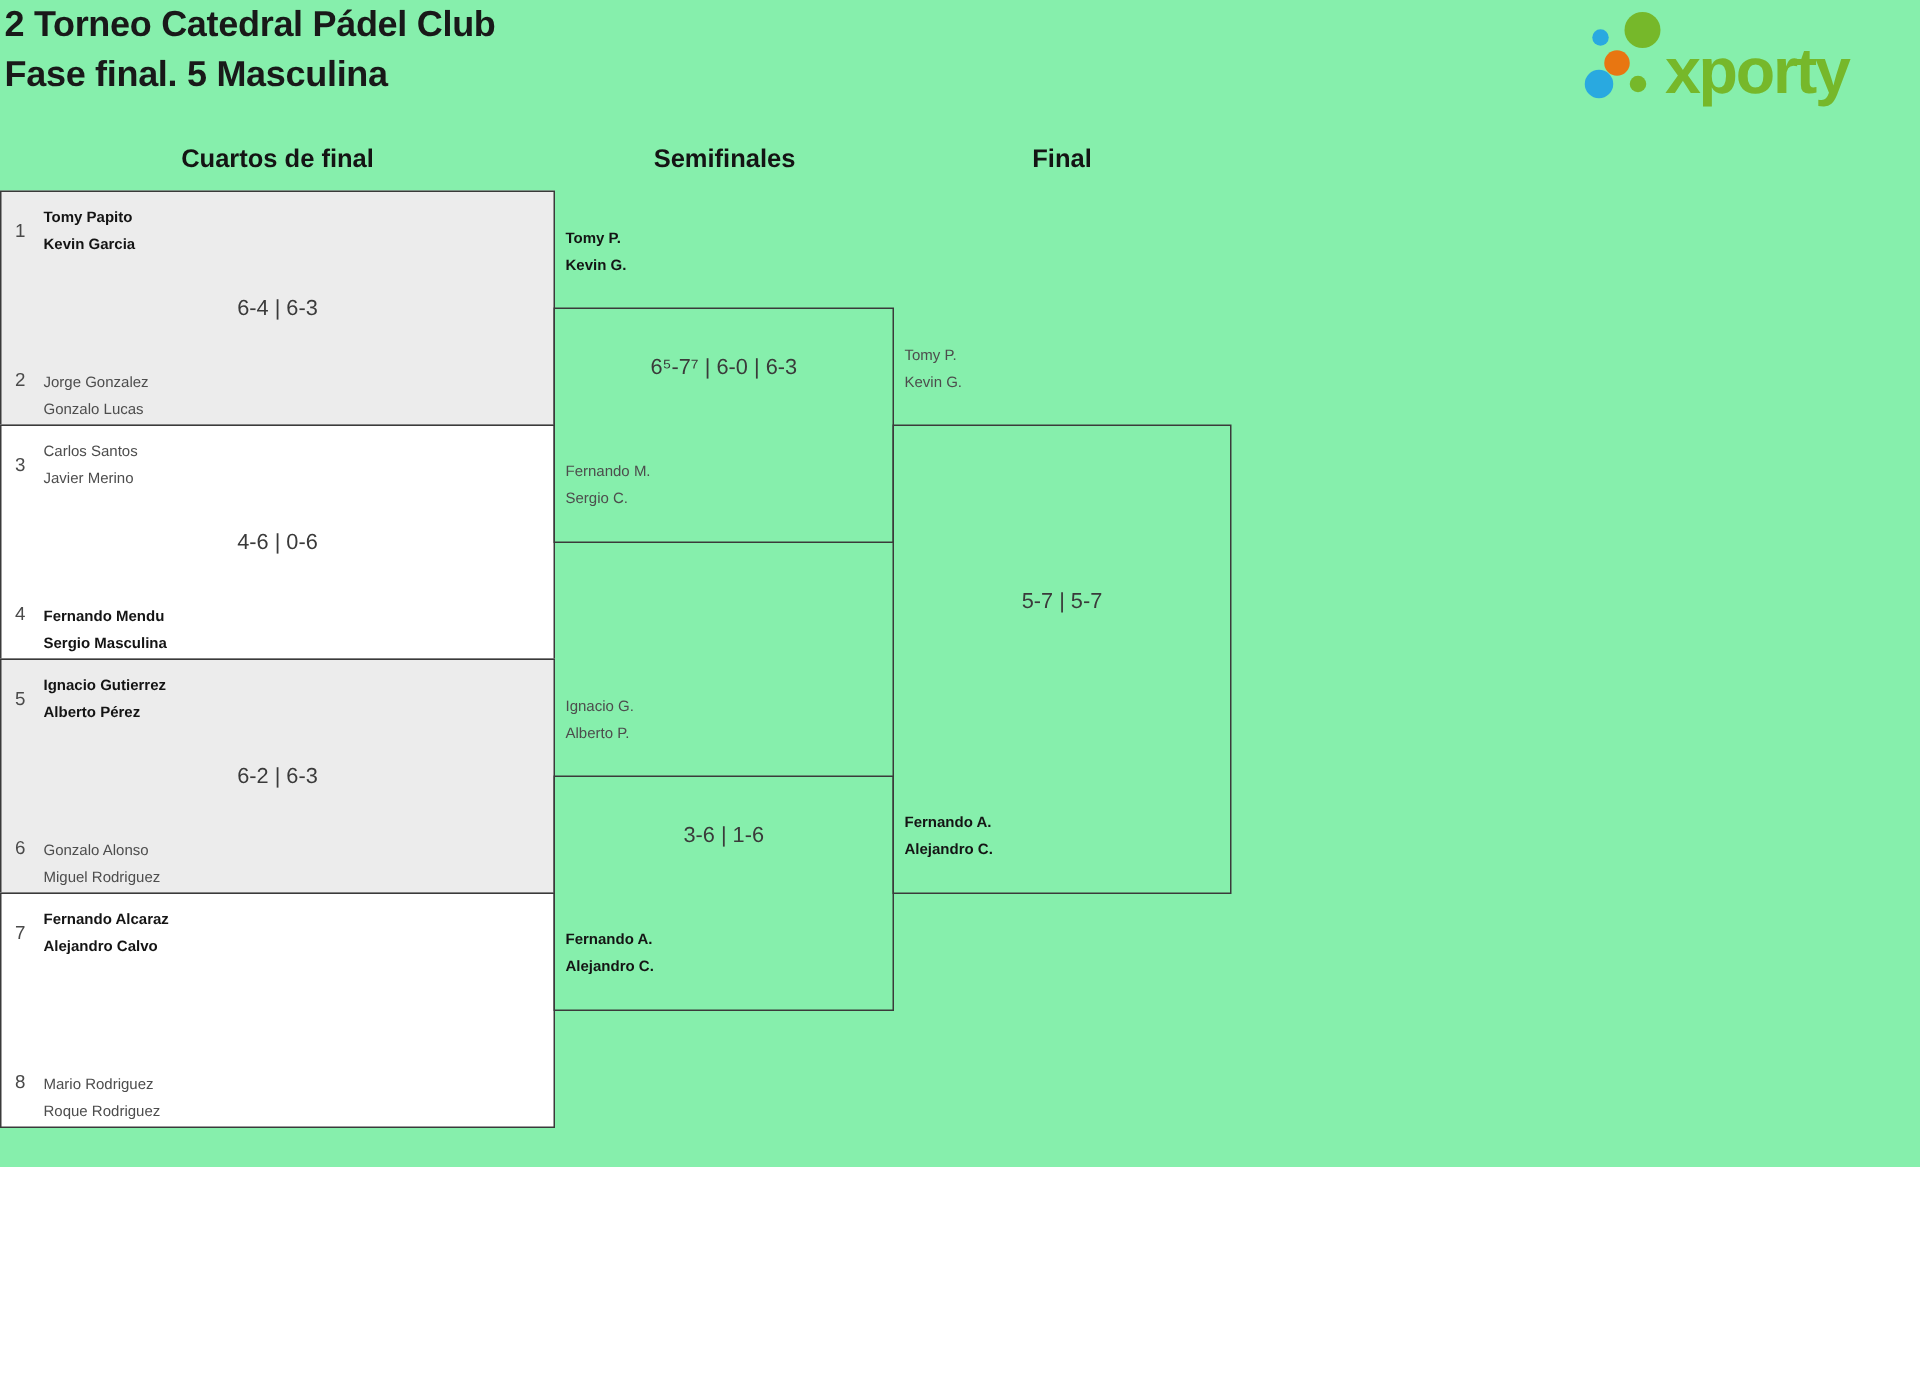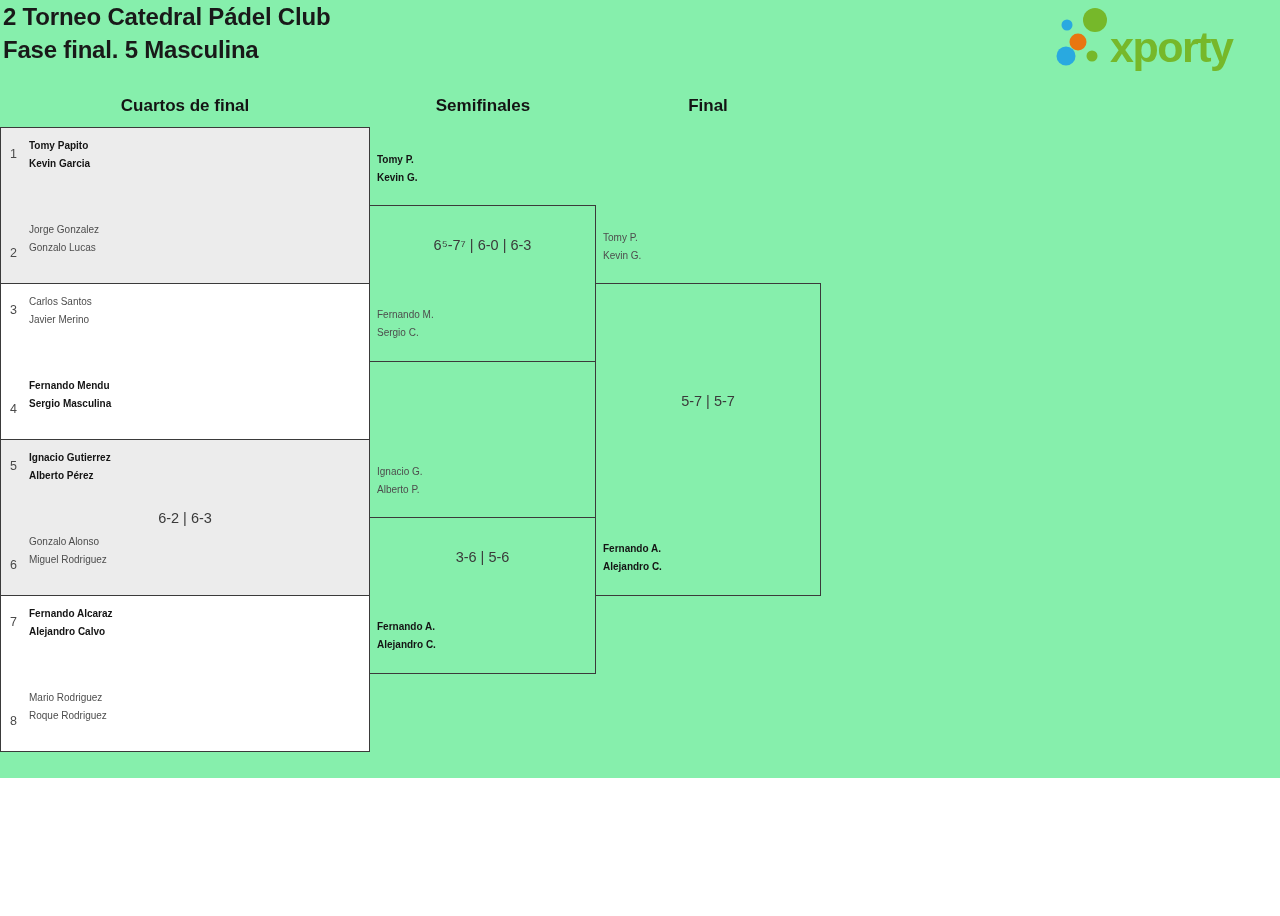--- a/index.html
+++ b/index.html
@@ -33,21 +33,21 @@
     font-size:12.5px;color:#4a4a4a;
   }
   .seed.top{top:9px;}
   .seed.bottom{bottom:11px;}
   .team{
     position:absolute;left:28px;font-size:10px;line-height:17.5px;
     color:#4d4d4d;white-space:nowrap;
   }
   .team.winner{font-weight:700;color:#141414;}
   .qf .team.top{top:9px;}
-  .qf .team.bottom{bottom:27px;}
+  .qf .team.bottom{bottom:1px;}
   .team.above{left:7px;bottom:calc(100% + 20px);}
   .team.inside{left:7px;bottom:20px;}
   .score{
     position:absolute;left:0;width:100%;text-align:center;
     font-size:14.5px;color:#3a3a3a;
   }
   .qf .score{top:70px;}
   .sf .score{top:31px;}
   .final-box .score{top:109px;}
 </style>
@@ -77,33 +77,35 @@
   <div class="round-header rh-qf">Cuartos de final</div>
   <div class="round-header rh-sf">Semifinales</div>
   <div class="round-header rh-f">Final</div>
 
   <div class="box qf qf1 shaded">
     <div class="seed top">1</div>
     <div class="team top winner">
       <div>Tomy Papito</div>
       <div>Kevin Garcia</div>
     </div>
+    <div class="score">6-4 | 6-3</div>
     <div class="seed bottom">2</div>
     <div class="team bottom">
       <div>Jorge Gonzalez</div>
       <div>Gonzalo Lucas</div>
     </div>
   </div>
 
   <div class="box qf qf2">
     <div class="seed top">3</div>
     <div class="team top">
       <div>Carlos Santos</div>
       <div>Javier Merino</div>
     </div>
+    <div class="score">4-6 | 0-6</div>
     <div class="seed bottom">4</div>
     <div class="team bottom winner">
       <div>Fernando Mendu</div>
       <div>Sergio Masculina</div>
     </div>
   </div>
 
   <div class="box qf qf3 shaded">
     <div class="seed top">5</div>
     <div class="team top winner">
@@ -141,21 +143,21 @@
       <div>Fernando M.</div>
       <div>Sergio C.</div>
     </div>
   </div>
 
   <div class="box sf sf2">
     <div class="team above">
       <div>Ignacio G.</div>
       <div>Alberto P.</div>
     </div>
-    <div class="score">3-6 | 5-6</div>
+    <div class="score">3-6 | 1-6</div>
     <div class="team inside winner">
       <div>Fernando A.</div>
       <div>Alejandro C.</div>
     </div>
   </div>
 
   <div class="box final-box">
     <div class="team above">
       <div>Tomy P.</div>
       <div>Kevin G.</div>

